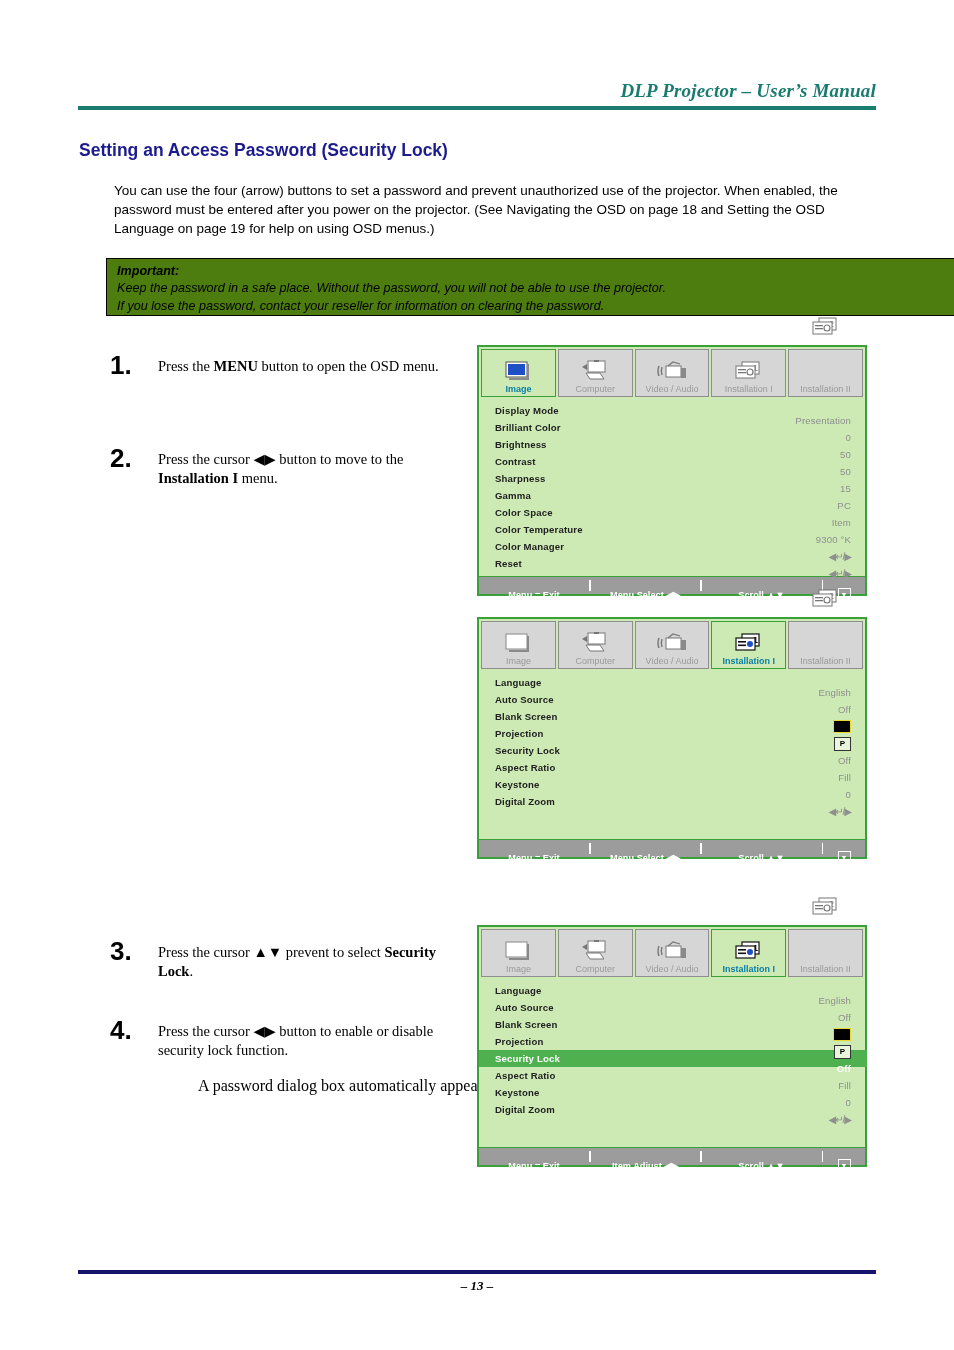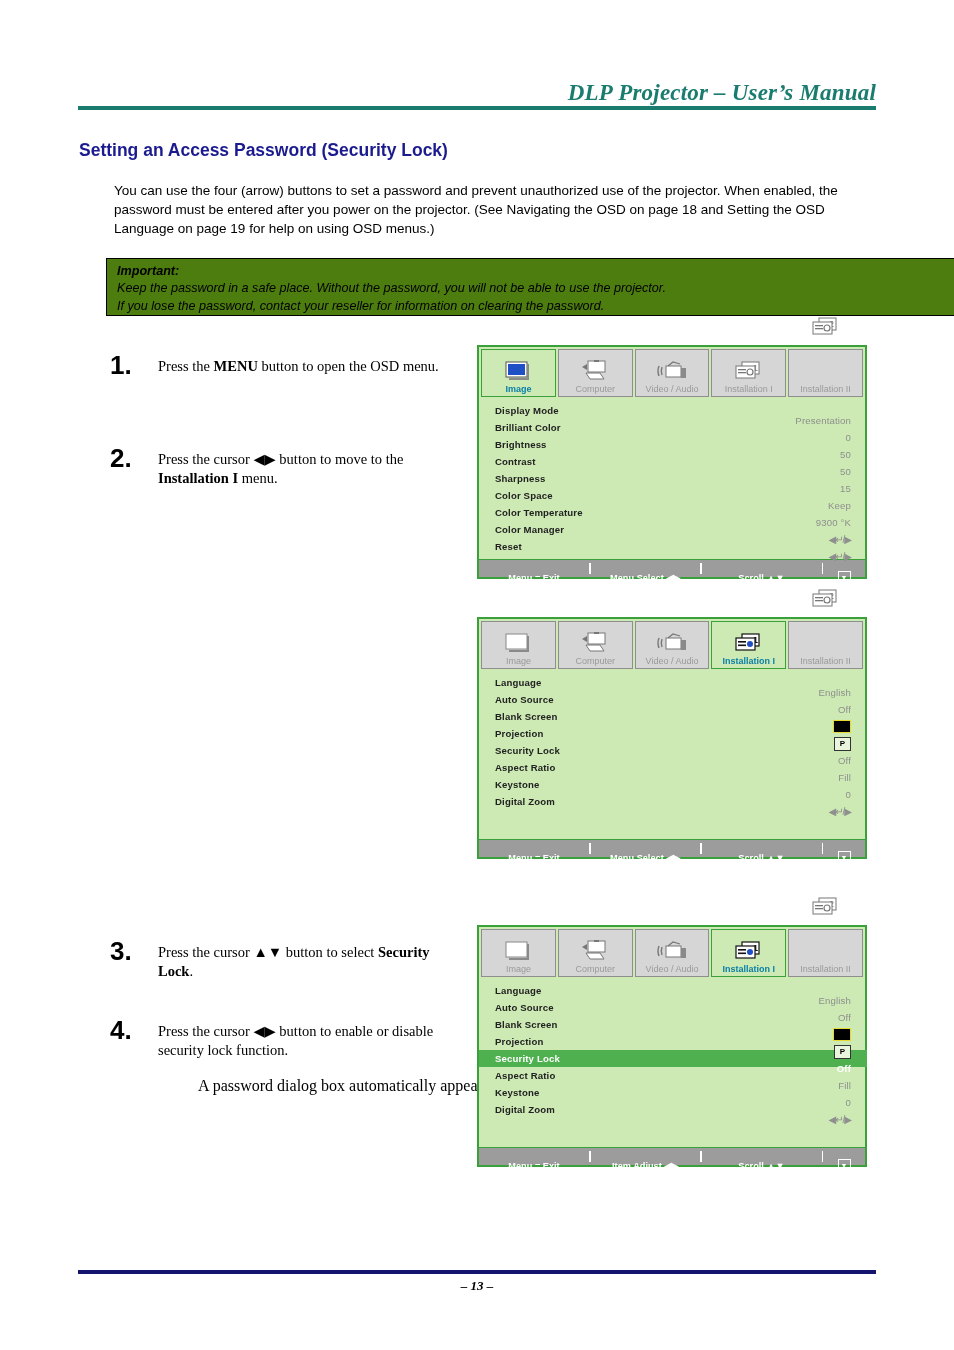--- a/index.html
+++ b/index.html
@@ -7,21 +7,21 @@
     width:954px;height:1350px;background:#ffffff;
     font-family:"Liberation Serif", serif;
     position:relative;overflow:hidden;
   }
   .page{position:absolute;left:0;top:0;width:954px;height:1350px;}
 
   
   .hdr-title{
     position:absolute;right:78px;top:80px;
     font-family:"Liberation Serif", serif;
-    font-weight:bold;font-style:italic;font-size:23px;
+    font-weight:bold;font-style:italic;font-size:19px;
     color:#1a7b6f;letter-spacing:.2px;white-space:nowrap;
   }
   .hdr-rule{
     position:absolute;left:78px;top:106px;width:798px;height:4px;
     background:#1a7b6f;
   }
 
   
   .sec-heading{
     position:absolute;left:79px;top:140px;
@@ -162,21 +162,21 @@
     <div class="body"><span>Press the </span><b>MENU</b><span> button to open the OSD menu.</span></div>
   </div>
 
   <div class="step" style="left:110px;top:445px;">
     <div class="num">2.</div>
     <div class="body"><span>Press the cursor ◀▶ button to move to the </span><b>Installation I</b><span> menu.</span></div>
   </div>
 
   <div class="step" style="left:110px;top:938px;">
     <div class="num">3.</div>
-    <div class="body"><span>Press the cursor ▲▼ button to select </span><b>Security Lock</b><span>.</span></div>
+    <div class="body"><span>Press the cursor ▲▼ prevent to select </span><b>Security Lock</b><span>.</span></div>
   </div>
 
   <div class="step" style="left:110px;top:1017px;">
     <div class="num">4.</div>
     <div class="body">Press the cursor ◀▶ button to enable or disable security lock function.</div>
   </div>
   <div class="sub-note" style="left:158px;top:1075px;">A password dialog box automatically appears.</div>
 
   <div class="osd" id="osd1" style="top:345px;">
     <div class="osd-tabs">
@@ -262,22 +262,26 @@
         </div>
         <div class="row">
           <span class="lbl">Contrast</span>
           <span class="val">50</span>
         </div>
         <div class="row">
           <span class="lbl">Sharpness</span>
           <span class="val">15</span>
         </div>
         <div class="row">
+          <span class="lbl">Gamma</span>
+          <span class="val">PC</span>
+        </div>
+        <div class="row">
           <span class="lbl">Color Space</span>
-          <span class="val">Keep</span>
+          <span class="val">Item</span>
         </div>
         <div class="row">
           <span class="lbl">Color Temperature</span>
           <span class="val">9300 °K</span>
         </div>
         <div class="row">
           <span class="lbl">Color Manager</span>
           <span class="val"><span class="enter-icon">◀↵/▶</span></span>
         </div>
         <div class="row">

